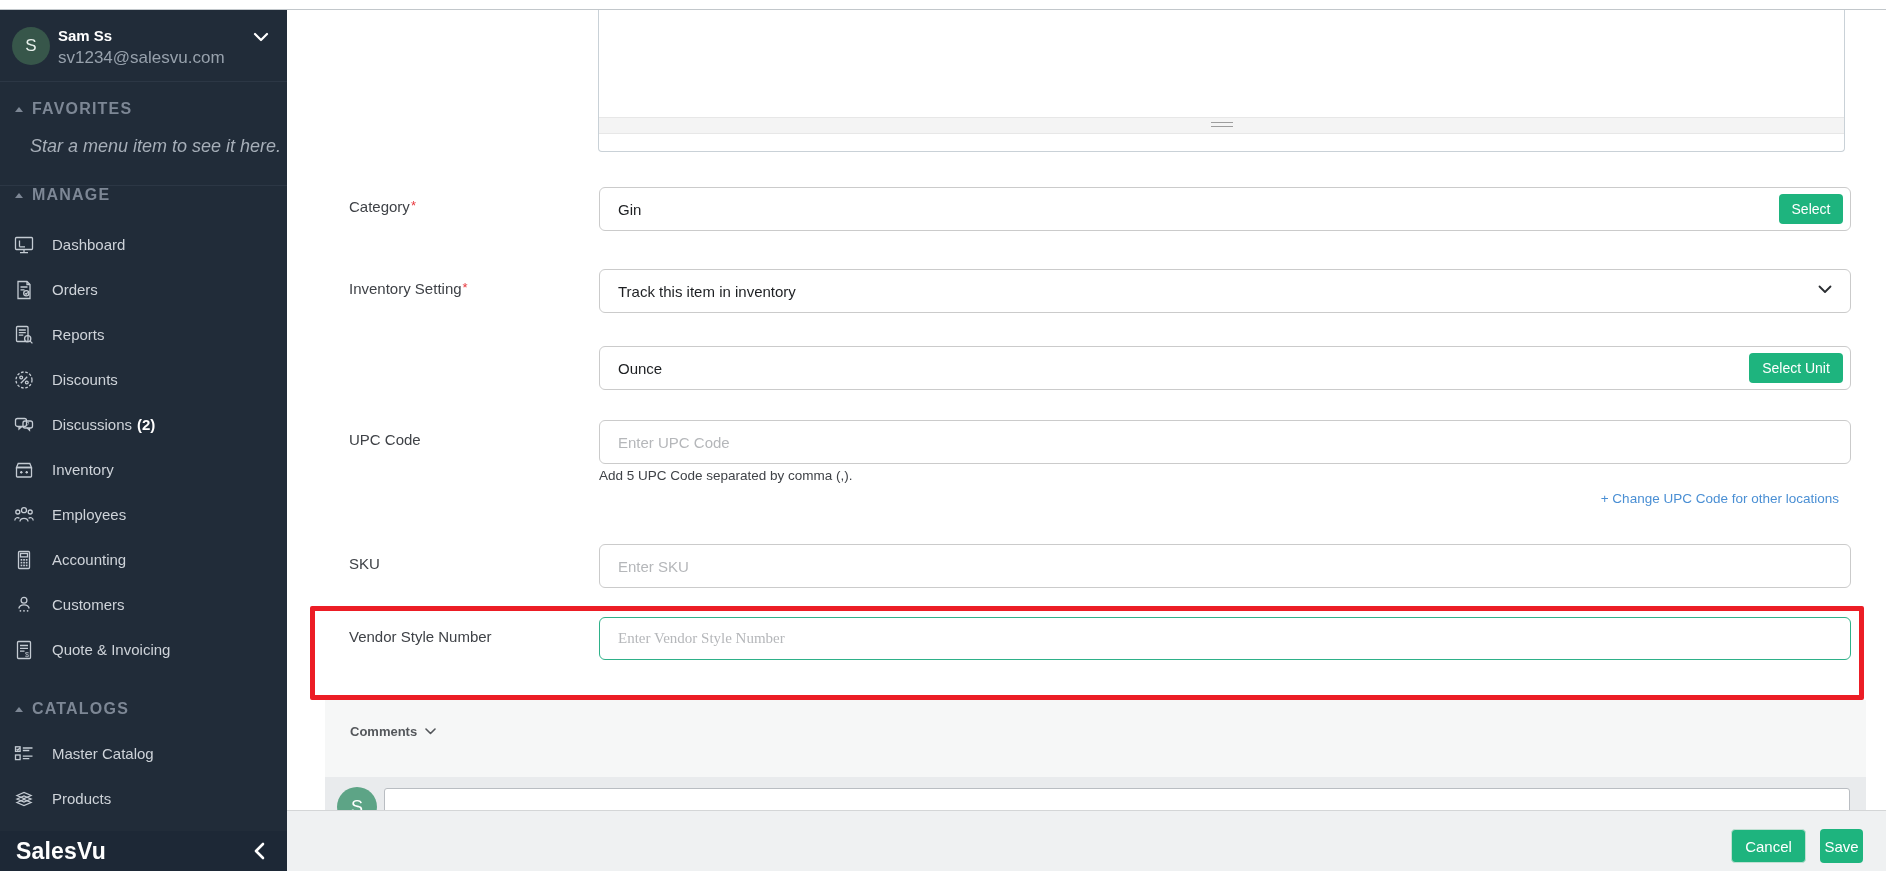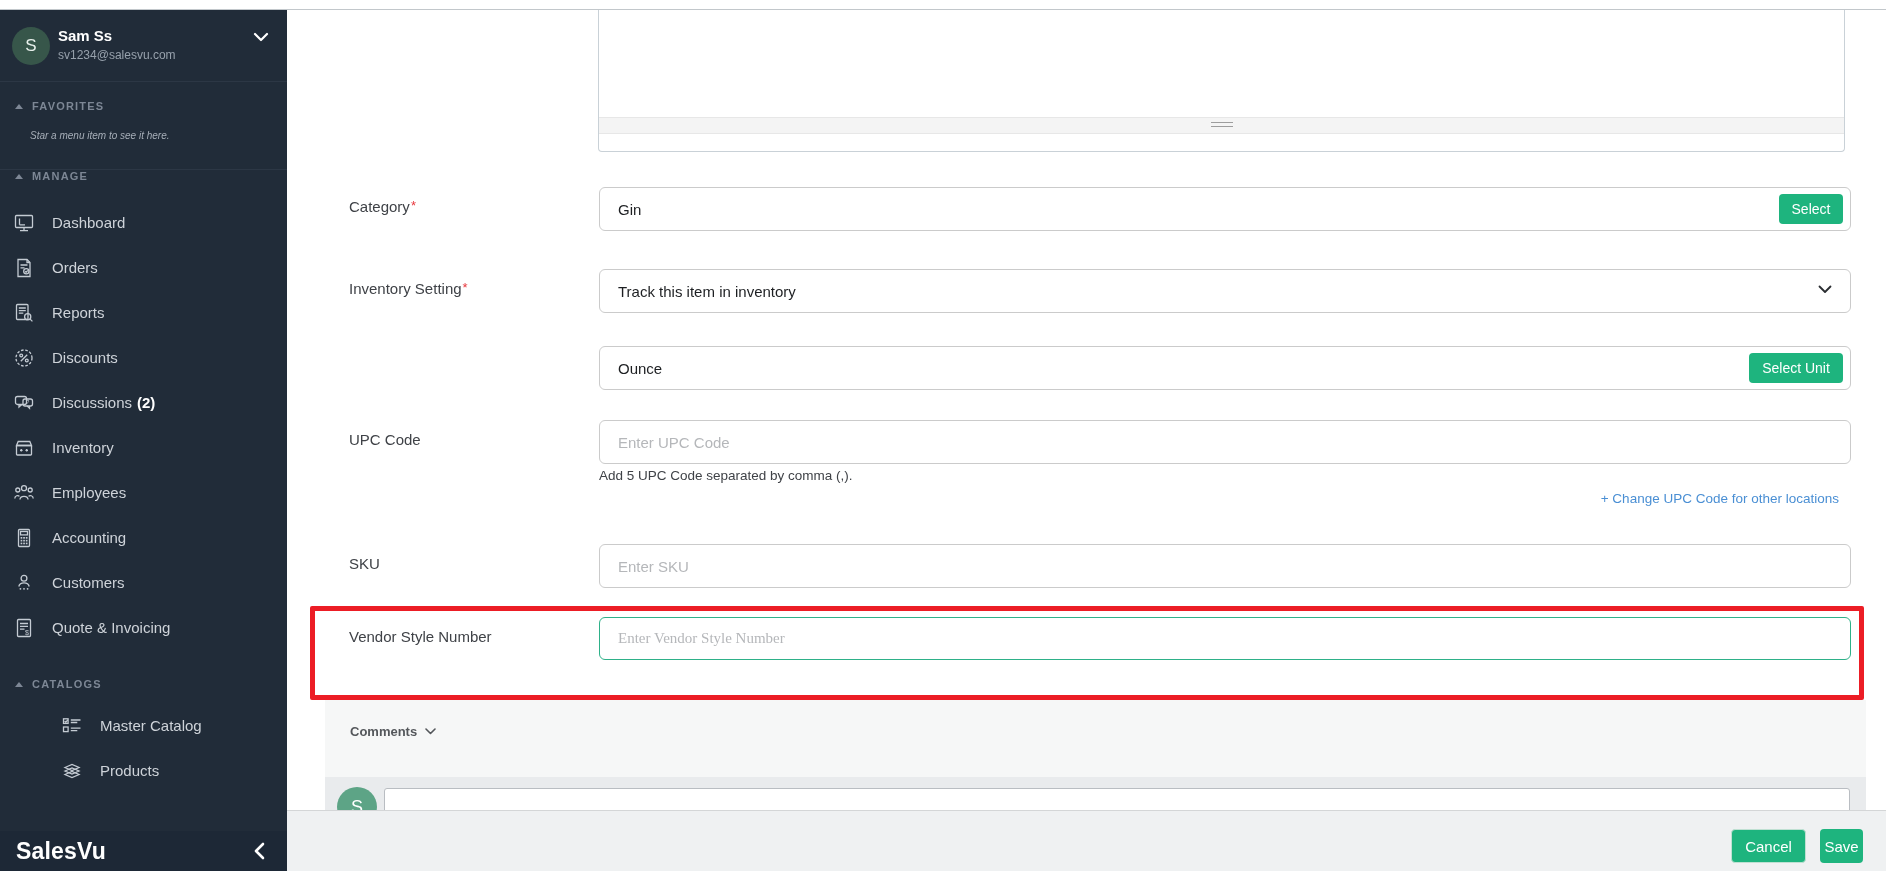--- a/index.html
+++ b/index.html
@@ -8,31 +8,31 @@
   #app { position:relative; width:1886px; height:871px; overflow:hidden; background:#fff; }
 
   
   .top-strip { position:absolute; left:0; top:0; width:100%; height:10px; background:#fff; border-bottom:1px solid #c2c7cb; z-index:30; }
 
   
   .sidebar { position:absolute; left:0; top:10px; bottom:0; width:287px; background:#212c39; color:#ced3d9; overflow:hidden; z-index:20; }
   .user-row { position:relative; height:72px; border-bottom:1px solid #2c3745; padding:14px 16px 0 12px; cursor:pointer; }
   .avatar { position:absolute; left:12px; top:17px; width:38px; height:38px; border-radius:50%; background:#37564a; color:#e8f0ec; font-size:17px; display:flex; align-items:center; justify-content:center; }
   .user-name { margin-left:46px; font-size:15px; font-weight:bold; color:#ffffff; padding-top:3px; }
-  .user-email { margin-left:46px; font-size:12px; color:#97a1ac; margin-top:4px; }
+  .user-email { margin-left:46px; font-size:17px; color:#97a1ac; margin-top:4px; }
   .user-chevron { position:absolute; right:18px; top:22px; color:#fff; }
 
-  .section-hdr { display:flex; align-items:center; gap:9px; padding-left:15px; font-size:11px; font-weight:bold; letter-spacing:1.2px; color:#7d8795; cursor:pointer; }
+  .section-hdr { display:flex; align-items:center; gap:9px; padding-left:15px; font-size:16px; font-weight:bold; letter-spacing:1.2px; color:#7d8795; cursor:pointer; }
   .tri { width:0; height:0; border-left:4.5px solid transparent; border-right:4.5px solid transparent; border-bottom:5px solid #7d8795; }
-  .fav-note { margin:18px 0 0 30px; font-size:10px; font-style:italic; color:#a6aeb8; }
+  .fav-note { margin:18px 0 0 30px; font-size:18px; font-style:italic; color:#a6aeb8; }
   .fav-block { padding-top:18px; padding-bottom:28px; border-bottom:1px solid #2c3745; }
   .manage-hdr { }
   .nav-list { margin-top:18px; }
   .cat-hdr { margin-top:28px; }
-  .cat-list { margin-top:13px;padding-left:48px; }
+  .cat-list { margin-top:13px; }
   .nav-item { display:flex; align-items:center; height:45px; padding-left:13px; cursor:pointer; font-size:15px; color:#ced3d9; }
   .nav-icon { width:22px; height:22px; margin-right:17px; color:#c4cbd3; flex:0 0 22px; }
   .nav-icon svg { width:22px; height:22px; display:block; }
   .nav-badge { font-weight:bold; color:#ffffff; margin-left:5px; }
 
   .sidebar-footer { position:absolute; left:0; right:0; bottom:0; height:40px; background:#1d2836; display:flex; align-items:center; justify-content:space-between; padding:0 22px 0 16px; z-index:5; }
   .logo { color:#fff; font-size:23px; font-weight:bold; letter-spacing:.2px; }
   .collapse-chv { color:#fff; cursor:pointer; }
 
   

